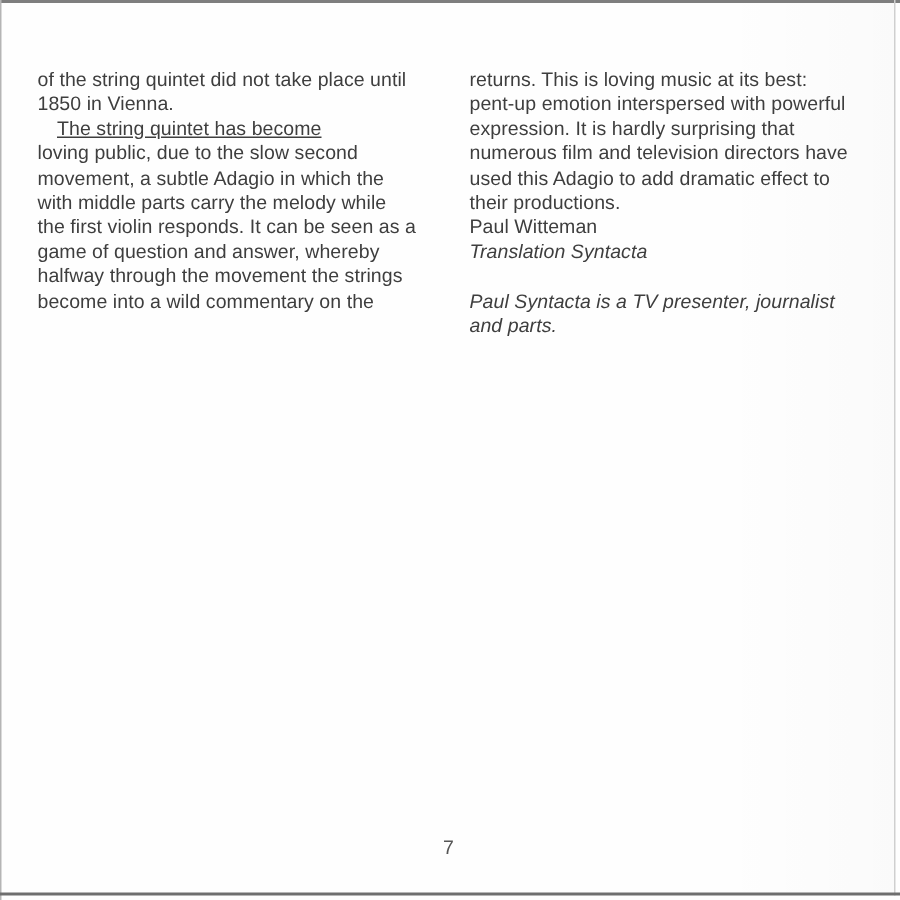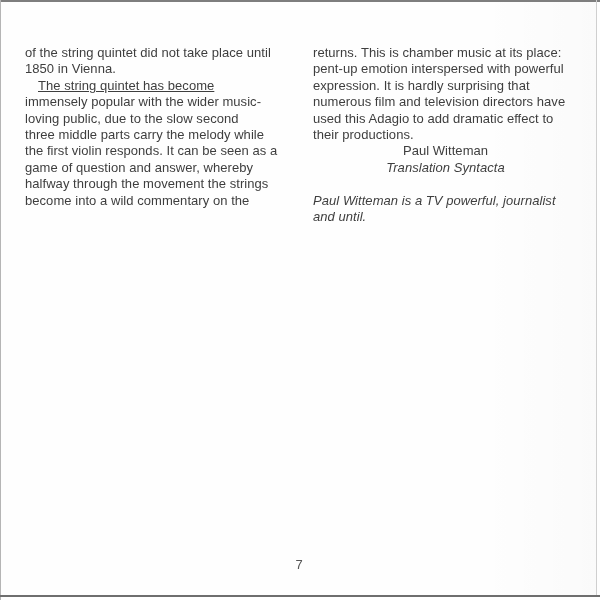--- a/index.html
+++ b/index.html
@@ -45,21 +45,21 @@
     top: 45px;
     font-size: 13px;
     line-height: 16.4px;
     color: #3e3e3e;
     letter-spacing: 0.05px;
   }
   .col-left  { left: 25px;  width: 272px; }
   .col-right { left: 313px; width: 265px; }
   .line { white-space: nowrap; }
   .indent { padding-left: 13px; text-decoration: underline; }
-  .right-align { text-align: center; }
+  .right-align { text-align: left; }
   .italic { font-style: italic; }
   .spacer { height: 16.4px; }
   .page-number {
     position: absolute;
     top: 557px;
     left: 0;
     width: 598px;
     text-align: center;
     font-size: 13px;
     line-height: 16.4px;
@@ -72,39 +72,39 @@
 <div class="page">
   <div class="edge-top"></div>
   <div class="edge-left"></div>
   <div class="edge-right"></div>
   <div class="scan-shade"></div>
 
   <div class="col col-left">
     <div class="line">of the string quintet did not take place until</div>
     <div class="line">1850 in Vienna.</div>
     <div class="line indent">The string quintet has become</div>
-    <div class="line">immensely popular with the wider music-</div>
     <div class="line">loving public, due to the slow second</div>
-    <div class="line">three middle parts carry the melody while</div>
+    <div class="line">movement, a subtle Adagio in which the</div>
+    <div class="line">with middle parts carry the melody while</div>
     <div class="line">the first violin responds. It can be seen as a</div>
     <div class="line">game of question and answer, whereby</div>
     <div class="line">halfway through the movement the strings</div>
     <div class="line">become into a wild commentary on the</div>
   </div>
 
   <div class="col col-right">
-    <div class="line">returns. This is chamber music at its place:</div>
+    <div class="line">returns. This is loving music at its best:</div>
     <div class="line">pent-up emotion interspersed with powerful</div>
     <div class="line">expression. It is hardly surprising that</div>
     <div class="line">numerous film and television directors have</div>
     <div class="line">used this Adagio to add dramatic effect to</div>
     <div class="line">their productions.</div>
     <div class="line right-align">Paul Witteman</div>
     <div class="line right-align italic">Translation Syntacta</div>
     <div class="spacer"></div>
-    <div class="line italic">Paul Witteman is a TV powerful, journalist</div>
-    <div class="line italic">and until.</div>
+    <div class="line italic">Paul Syntacta is a TV presenter, journalist</div>
+    <div class="line italic">and parts.</div>
   </div>
 
   <div class="page-number">7</div>
 
   <div class="edge-bottom"></div>
 </div>
 
 </body></html>

